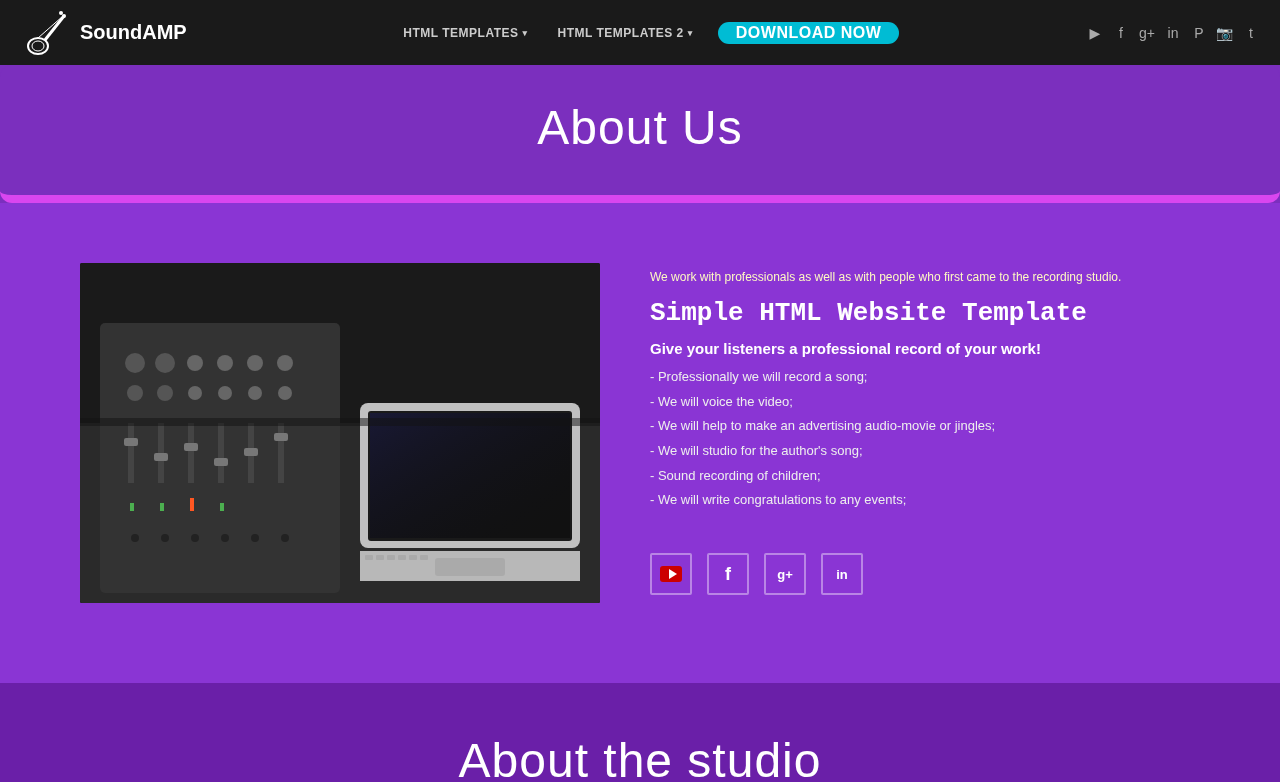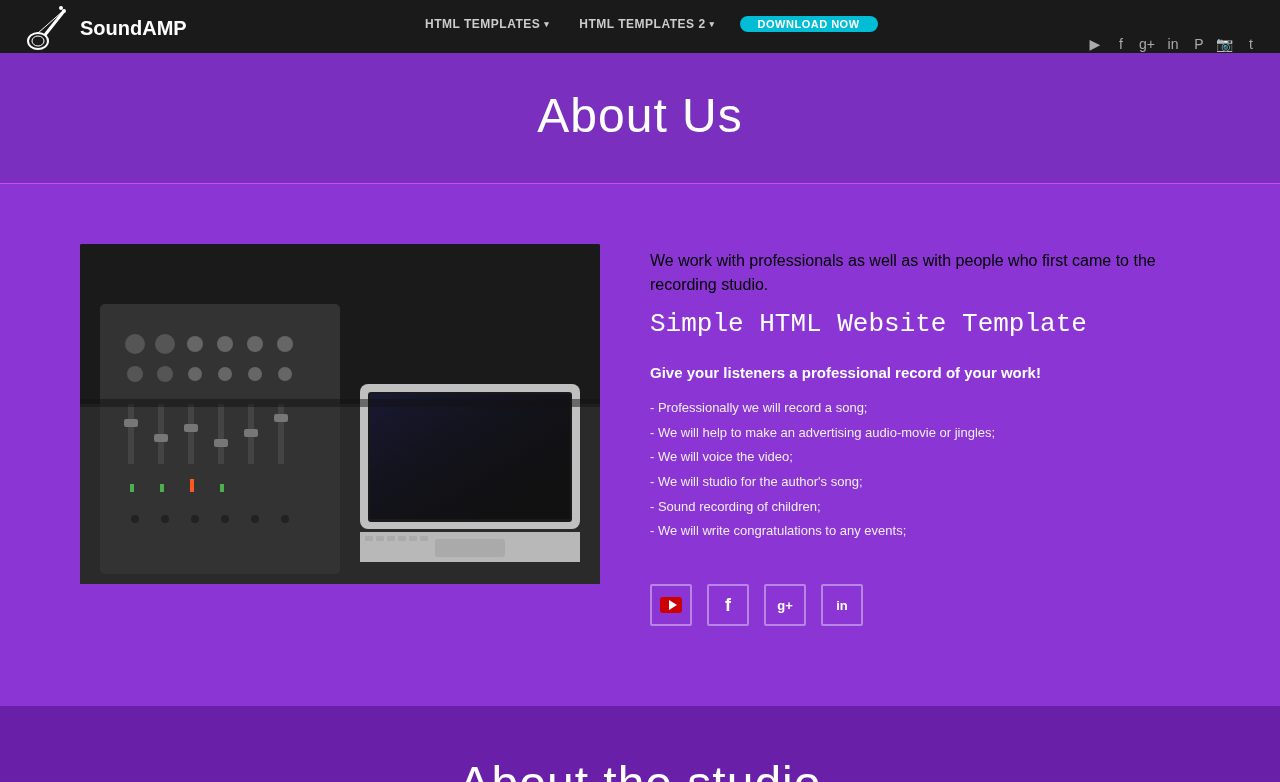--- a/index.html
+++ b/index.html
@@ -2,23 +2,23 @@
 <html><head>
   <meta charset="utf-8">
   <style>
     * { margin: 0; padding: 0; box-sizing: border-box; }
     body { font-family: Arial, sans-serif; background: #7b2fbe; color: white; }
 
     
     .navbar {
       background: #1a1a1a;
       display: flex;
-      align-items: flex-end;
+      align-items: center;
       padding: 0 20px;
-      height: 53px;
+      height: 65px;
       position: relative;
     }
     .navbar-brand {
       display: flex;
       align-items: center;
       gap: 10px;
       color: white;
       text-decoration: none;
       font-size: 20px;
       font-weight: bold;
@@ -49,21 +49,21 @@
       white-space: nowrap;
     }
     .nav-link .caret {
       font-size: 9px;
     }
     .btn-download {
       background: #00bcd4;
       color: white;
       border: none;
       padding: 2px 18px;
-      font-size: 11px;
+      font-size: 16px;
       font-weight: bold;
       text-transform: uppercase;
       cursor: pointer;
       border-radius: 13px;
       letter-spacing: 0.5px;
       margin-left: 10px;
       white-space: nowrap;
     }
     .navbar-social {
       display: flex;
@@ -80,21 +80,22 @@
       display: flex;
       align-items: center;
       justify-content: center;
     }
 
     
     .hero-section {
       background: #7b2fbe;
       text-align: center;
       padding: 35px 20px 40px;
-      border-bottom: 1px solid #d946ef;
+      border-bottom: 8px solid #d946ef;
+      border-radius: 12px;
     }
     .hero-section h1 {
       font-size: 48px;
       font-weight: normal;
       color: white;
       letter-spacing: 1px;
     }
 
     
     .content-section {
@@ -111,37 +112,37 @@
       background: #1a1a1a;
       border-radius: 2px;
       overflow: hidden;
       position: relative;
     }
     .content-text {
       flex: 1;
       padding-top: 5px;
     }
     .content-intro {
-      font-size: 16px;
-      color: #000000;
+      font-size: 12px;
+      color: #fef9c3;
       margin-bottom: 12px;
       line-height: 1.5;
     }
     .content-title {
       font-size: 26px;
-      font-weight: normal;
-      color: white;
-      margin-bottom: 25px;
+      font-weight: bold;
+      color: white;
+      margin-bottom: 12px;
       font-family: 'Courier New', monospace;
     }
     .content-subtitle {
       font-size: 15px;
       font-weight: bold;
       color: white;
-      margin-bottom: 15px;
+      margin-bottom: 8px;
     }
     .content-list {
       list-style: none;
       margin-bottom: 40px;
     }
     .content-list li {
       font-size: 13px;
       color: #eee;
       line-height: 1.9;
     }
@@ -313,22 +314,22 @@
       <rect x="0" y="155" width="520" height="8" fill="#111" opacity="0.5"></rect>
     </svg>
   </div>
 
   <div class="content-text">
     <p class="content-intro">We work with professionals as well as with people who first came to the recording studio.</p>
     <h2 class="content-title">Simple HTML Website Template</h2>
     <p class="content-subtitle">Give your listeners a professional record of your work!</p>
     <ul class="content-list">
       <li>- Professionally we will record a song;</li>
+      <li>- We will voice the video;</li>
       <li>- We will help to make an advertising audio-movie or jingles;</li>
-      <li>- We will voice the video;</li>
       <li>- We will studio for the author's song;</li>
       <li>- Sound recording of children;</li>
       <li>- We will write congratulations to any events;</li>
     </ul>
 
     <div class="social-icons-row">
       <div class="social-box social-box-yt">
         <svg width="22" height="16" viewBox="0 0 22 16" fill="none">
           <rect width="22" height="16" rx="3" fill="#cc0000"></rect>
           <polygon points="9,3 9,13 17,8" fill="white"></polygon>

